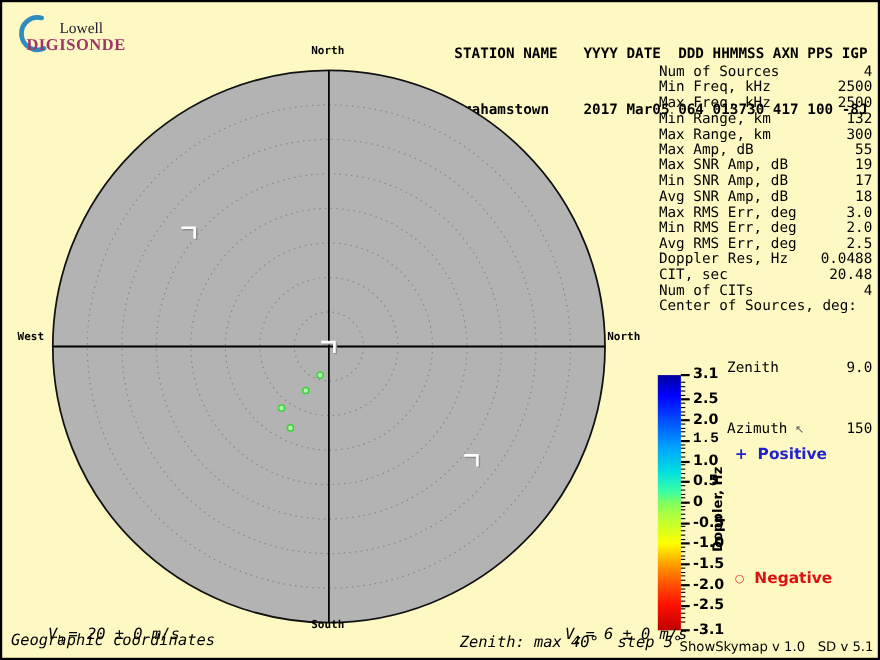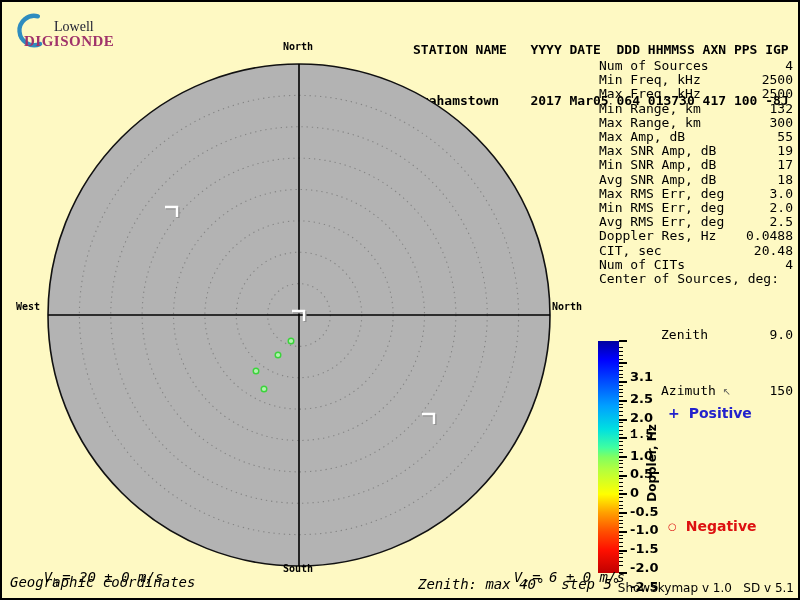--- a/index.html
+++ b/index.html
@@ -35,21 +35,21 @@
   .az-arrow{font-family:"DejaVu Sans",sans-serif;color:#555;font-size:10px;margin-left:7px;}
   
   .colorbar{position:absolute;left:596px;top:339px;width:21px;height:232px;
     background:linear-gradient(to bottom,
       #0000a0 0%, #0000ff 8%, #0050ff 18%, #00a0ff 28%, #00e0e0 38%,
       #40ffa0 46%, #80ff60 50%, #b0ff40 55%, #ffff00 66%, #ffa000 74%,
       #ff5000 82%, #ff1000 90%, #c00000 100%);}
   .cb-ticks{position:absolute;left:0;top:0;width:0;height:0;}
   .cb-tick{position:absolute;background:#000;height:2px;}
   .cb-label{position:absolute;left:628px;height:16px;line-height:16px;
-    font-family:"DejaVu Sans",sans-serif;font-weight:bold;font-size:13px;color:#000;margin-top:36px;}
+    font-family:"DejaVu Sans",sans-serif;font-weight:bold;font-size:13px;color:#000;}
   .doppler-label{position:absolute;left:650px;top:461px;transform:translate(-50%,-50%) rotate(-90deg);
     font-family:"DejaVu Sans",sans-serif;font-weight:bold;font-size:12px;white-space:nowrap;}
   
   .legend{position:absolute;font-family:"DejaVu Sans",sans-serif;font-weight:bold;font-size:14px;text-align:center;}
   .legend-pos{left:666px;top:403px;color:#2222cc;}
   .legend-neg{left:666px;top:516px;color:#dd1111;}
   .legend .sym{display:inline-block;margin-right:9px;}
   .legend-neg .sym{font-size:10px;vertical-align:1px;}
   
   .ital{position:absolute;font-style:italic;font-size:14px;white-space:pre;color:#000;}

